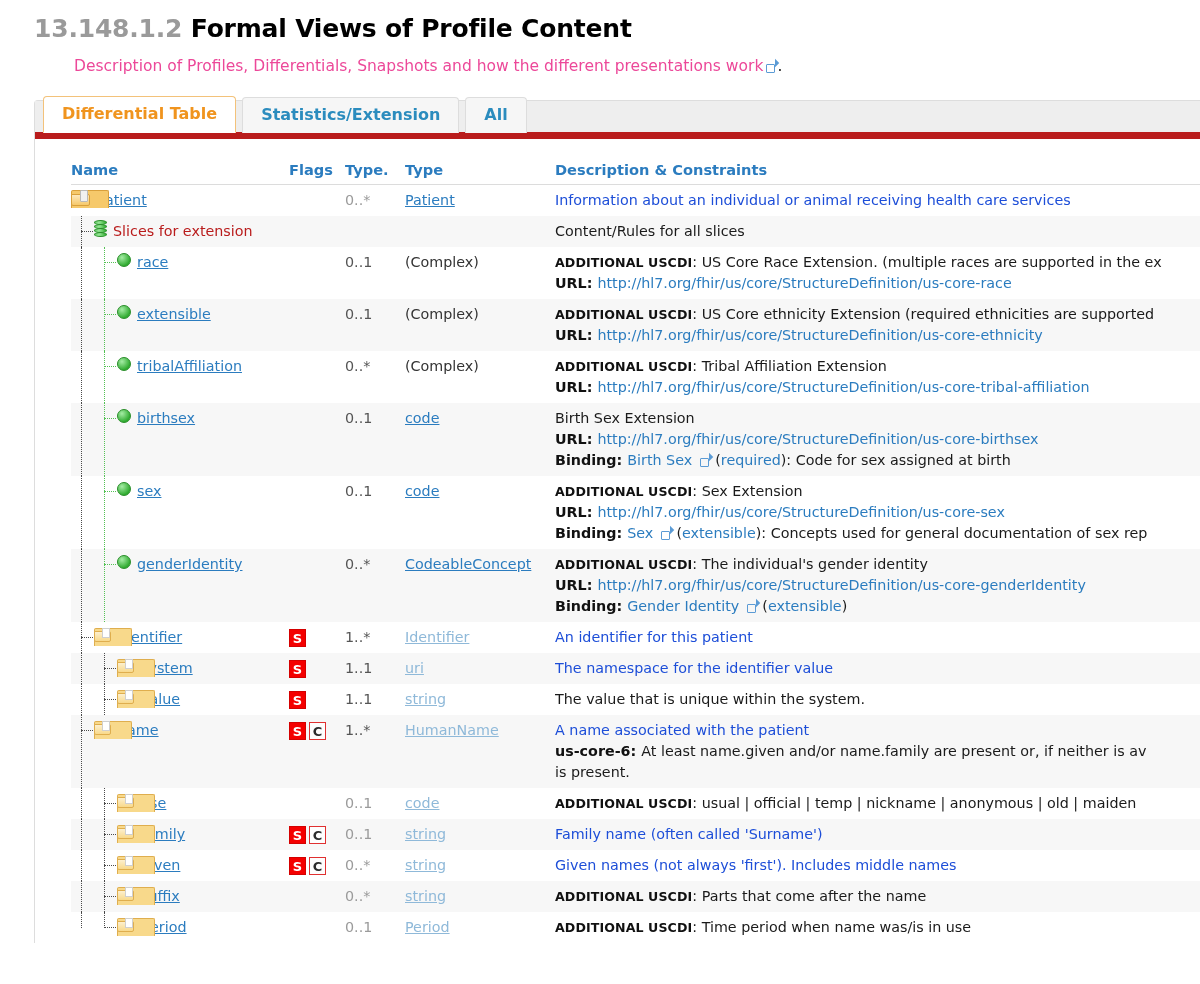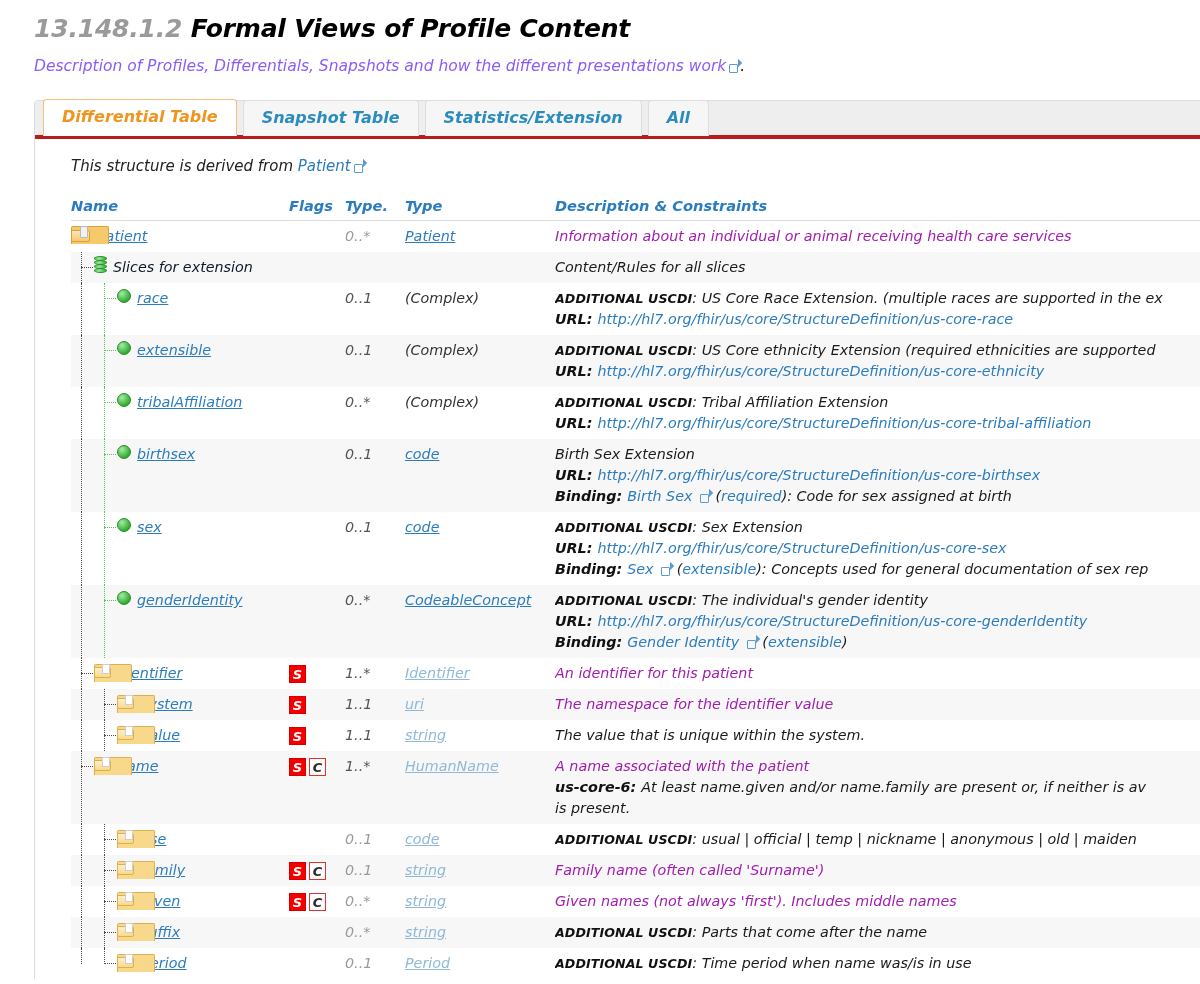--- a/index.html
+++ b/index.html
@@ -7,21 +7,20 @@
     padding: 0;
     background: #ffffff;
     font-family: "DejaVu Sans", "Liberation Sans", sans-serif;
   }
   #page {
     width: 1200px;
     height: 984px;
     overflow: hidden;
     position: relative;
     background: #ffffff;
-    font-style: italic;
   }
 
   
   .page-head {
     padding: 14px 0 0 34px;
   }
   h1.title {
     margin: 0;
     font-size: 25px;
     font-weight: bold;
@@ -32,21 +31,21 @@
   h1.title .secnum {
     color: #9a9a9a;
     font-weight: bold;
   }
   .subtitle {
     margin: 12px 0 0 0;
     font-size: 15.5px;
     color: #2b7cbf;
     line-height: 20px;
   }
-  .subtitle a { color: #8b5cf6; text-decoration: none; }
+  .subtitle a { color: #ec4899; text-decoration: none; margin-left: 40px; }
   .subtitle .tail { color: #1a1a1a; }
 
   
   .extlink {
     display: inline-block;
     width: 11px;
     height: 11px;
     position: relative;
     margin-left: 3px;
     vertical-align: -1px;
@@ -80,21 +79,21 @@
     background: #ffffff;
     box-sizing: border-box;
   }
   .tab-strip {
     background: #eeeeee;
     padding: 6px 0 0 8px;
     height: 38px;
     box-sizing: border-box;
     display: flex;
     align-items: flex-end;
-    border-bottom: 4px solid #b91c1c;
+    border-bottom: 7px solid #b91c1c;
     text-align: right;
   }
   .tab {
     font-size: 16px;
     font-weight: bold;
     padding: 8px 18px 9px 18px;
     margin-right: 6px;
     border: 1px solid #dddddd;
     border-bottom: none;
     border-radius: 4px 4px 0 0;
@@ -154,26 +153,26 @@
   .col-type  { width: 150px; }
   .col-desc  { width: 756px; }
 
   td.c-name { padding-left: 8px; position: relative; }
   td.c-flags { padding-left: 4px; white-space: nowrap; }
   td.c-card { color: #555555; text-align: left; padding-left: 2px; white-space: nowrap; }
   td.c-type { padding-left: 2px; }
   td.c-desc { padding-left: 4px; color: #1a1a1a; white-space: nowrap; overflow: hidden; }
 
   .nm { color: #2b7cbf; }
-  .nm.plain { color: #0f172a; }
+  .nm.plain { color: #b91c1c; }
   .ty { color: #2b7cbf; }
   .ty.muted { color: #8fb9d9; }
   .ty.plain { color: #333333; }
   .card.muted { color: #9b9b9b; }
-  .desc-muted { color: #a21caf; }
+  .desc-muted { color: #1d4ed8; }
   .desc-norm { color: #1a1a1a; }
   .lbl { font-weight: bold; color: #111111; }
   .uscdi { font-weight: bold; font-size: 12.6px; letter-spacing: 0.1px; color: #111111; }
   .lnk { color: #2b7cbf; text-decoration: none; }
 
   
   .nmrow { display: flex; align-items: center; height: 21px; }
   .tree { position: relative; flex: 0 0 auto; height: 21px; }
   .ico { flex: 0 0 auto; margin-right: 6px; display: inline-block; }
 
@@ -275,29 +274,25 @@
       <span>Formal Views of Profile Content</span>
     </h1>
     <p class="subtitle">
       <a href="#" class="subtitle-link"><span>Description of Profiles, Differentials, Snapshots and how the different presentations work</span><span class="extlink"></span></a><span class="tail">.</span>
     </p>
   </div>
 
   <div class="tab-wrap">
     <div class="tab-strip" id="tab-strip">
         <div class="tab active"><span>Differential Table</span></div>
-        <div class="tab"><span>Snapshot Table</span></div>
         <div class="tab"><span>Statistics/Extension</span></div>
         <div class="tab"><span>All</span></div>
       </div>
 
     <div class="tab-body">
-      <div class="derived">
-        <span>This structure is derived from </span><a href="#" class="lnk"><span>Patient</span><span class="extlink"></span></a>
-      </div>
 
       <table class="struct">
         <colgroup>
           <col class="col-name">
             <col class="col-flags">
             <col class="col-card">
             <col class="col-type">
             <col class="col-desc">
         </colgroup>
         <thead>

